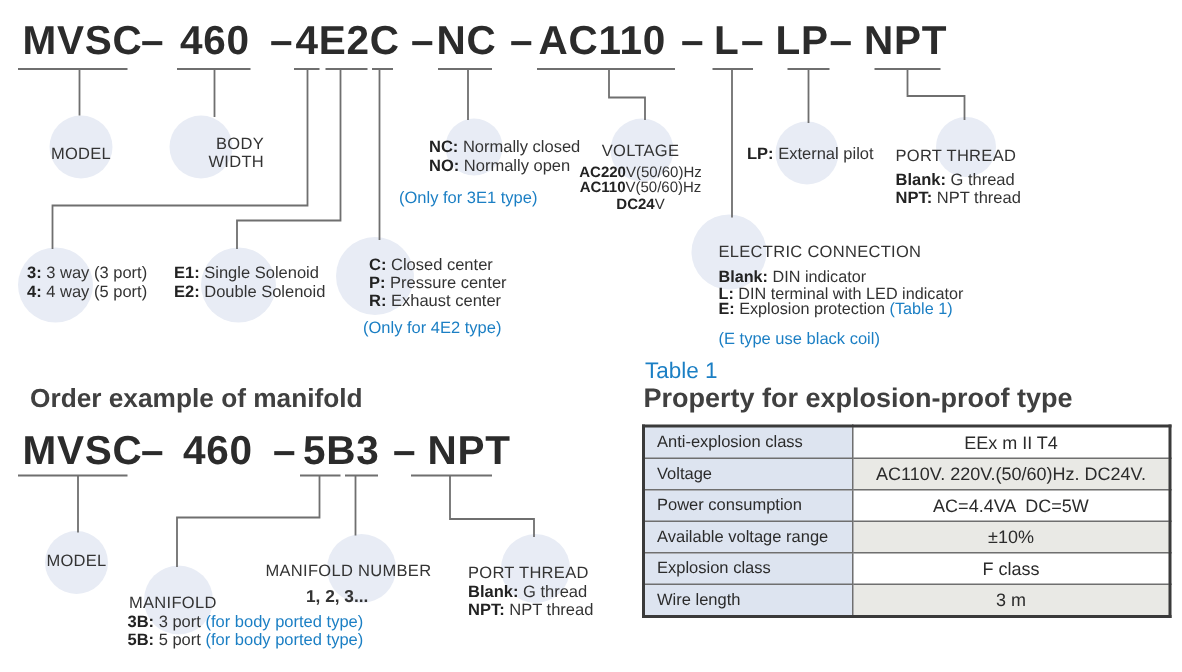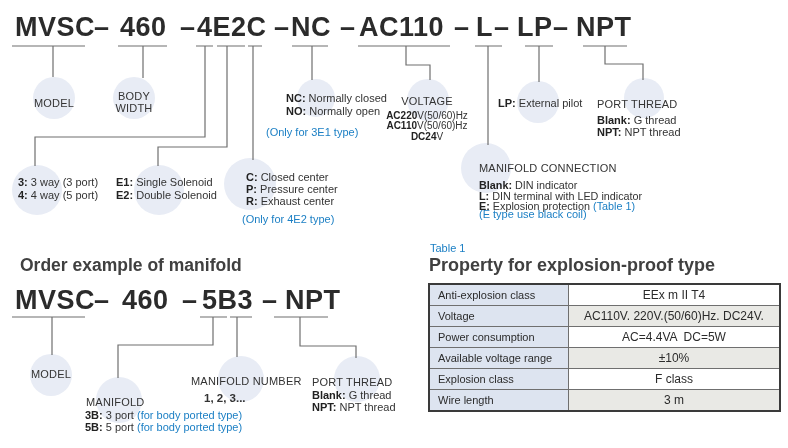--- a/index.html
+++ b/index.html
@@ -70,21 +70,21 @@
   <span class="seg" style="left:359px;top:12px">AC110</span>
   <span class="seg" style="left:454px;top:12px">–</span>
   <span class="seg" style="left:476px;top:12px">L</span>
   <span class="seg" style="left:494px;top:12px">–</span>
   <span class="seg" style="left:517px;top:12px">LP</span>
   <span class="seg" style="left:553px;top:12px">–</span>
   <span class="seg" style="left:576px;top:12px">NPT</span>
 
   <div class="lbl hd" style="left:32px;top:97px;width:44px;text-align:center">MODEL</div>
 
-  <div class="lbl hd" style="left:104px;top:90px;width:60px;text-align:center;line-height:12px">
+  <div class="lbl hd" style="left:116px;top:90px;width:60px;text-align:right;line-height:12px">
     <div>BODY</div>
     <div>WIDTH</div>
   </div>
 
   <div class="lbl" style="left:286px;top:92px;line-height:13px">
     <div><b>NC:</b><span> Normally closed</span></div>
     <div><b>NO:</b><span> Normally open</span></div>
   </div>
   <div class="lbl blue" style="left:266px;top:126px">(Only for 3E1 type)</div>
 
@@ -119,56 +119,56 @@
     <div><b>E2:</b><span> Double Solenoid</span></div>
   </div>
 
   <div class="lbl" style="left:246px;top:171px;line-height:12px">
     <div><b>C:</b><span> Closed center</span></div>
     <div><b>P:</b><span> Pressure center</span></div>
     <div><b>R:</b><span> Exhaust center</span></div>
   </div>
   <div class="lbl blue" style="left:242px;top:213px">(Only for 4E2 type)</div>
 
-  <div class="lbl hd" style="left:479px;top:162px">MANIFOLD CONNECTION</div>
+  <div class="lbl hd" style="left:479px;top:162px">ELECTRIC CONNECTION</div>
   <div class="lbl" style="left:479px;top:180px;font-size:10.8px;line-height:10.5px">
     <div><b>Blank:</b><span> DIN indicator</span></div>
     <div><b>L:</b><span> DIN terminal with LED indicator</span></div>
     <div><b>E:</b><span> Explosion protection </span><span class="blue">(Table 1)</span></div>
   </div>
-  <div class="lbl blue" style="left:479px;top:208px">(E type use black coil)</div>
+  <div class="lbl blue" style="left:479px;top:220px">(E type use black coil)</div>
 
   <div class="heading" style="left:20px;top:255px;font-size:17.5px">Order example of manifold</div>
 
   <span class="seg" style="left:15px;top:285px">MVSC</span>
   <span class="seg" style="left:94px;top:285px">–</span>
   <span class="seg" style="left:122px;top:285px">460</span>
   <span class="seg" style="left:182px;top:285px">–</span>
   <span class="seg" style="left:202px;top:285px">5B3</span>
   <span class="seg" style="left:262px;top:285px">–</span>
   <span class="seg" style="left:285px;top:285px">NPT</span>
 
   <div class="lbl hd" style="left:29px;top:368px;width:44px;text-align:center">MODEL</div>
 
   <div class="lbl hd" style="left:86px;top:396px">MANIFOLD</div>
   <div class="lbl" style="left:85px;top:409px;line-height:12px">
     <div><b>3B:</b><span> 3 port </span><span class="blue">(for body ported type)</span></div>
     <div><b>5B:</b><span> 5 port </span><span class="blue">(for body ported type)</span></div>
   </div>
 
-  <div class="lbl hd" style="left:191px;top:375px">MANIFOLD NUMBER</div>
+  <div class="lbl hd" style="left:177px;top:375px">MANIFOLD NUMBER</div>
   <div class="lbl" style="left:204px;top:392px;font-size:11.5px;font-weight:bold">1, 2, 3...</div>
 
   <div class="lbl hd" style="left:312px;top:376px">PORT THREAD</div>
   <div class="lbl" style="left:312px;top:390px;line-height:11.5px">
     <div><b>Blank:</b><span> G thread</span></div>
     <div><b>NPT:</b><span> NPT thread</span></div>
   </div>
 
-  <div class="lbl blue" style="left:430px;top:242px;font-size:11px">Table 1</div>
+  <div class="lbl blue" style="left:430px;top:242px;font-size:15px">Table 1</div>
   <div class="heading" style="left:429px;top:255px;font-size:18px">Property for explosion-proof type</div>
 
   <table class="t1">
     <tbody>
         <tr>
       <td class="l">Anti-explosion class</td>
       <td class="v">EEx m II T4</td>
     </tr>
     <tr>
       <td class="l">Voltage</td>

